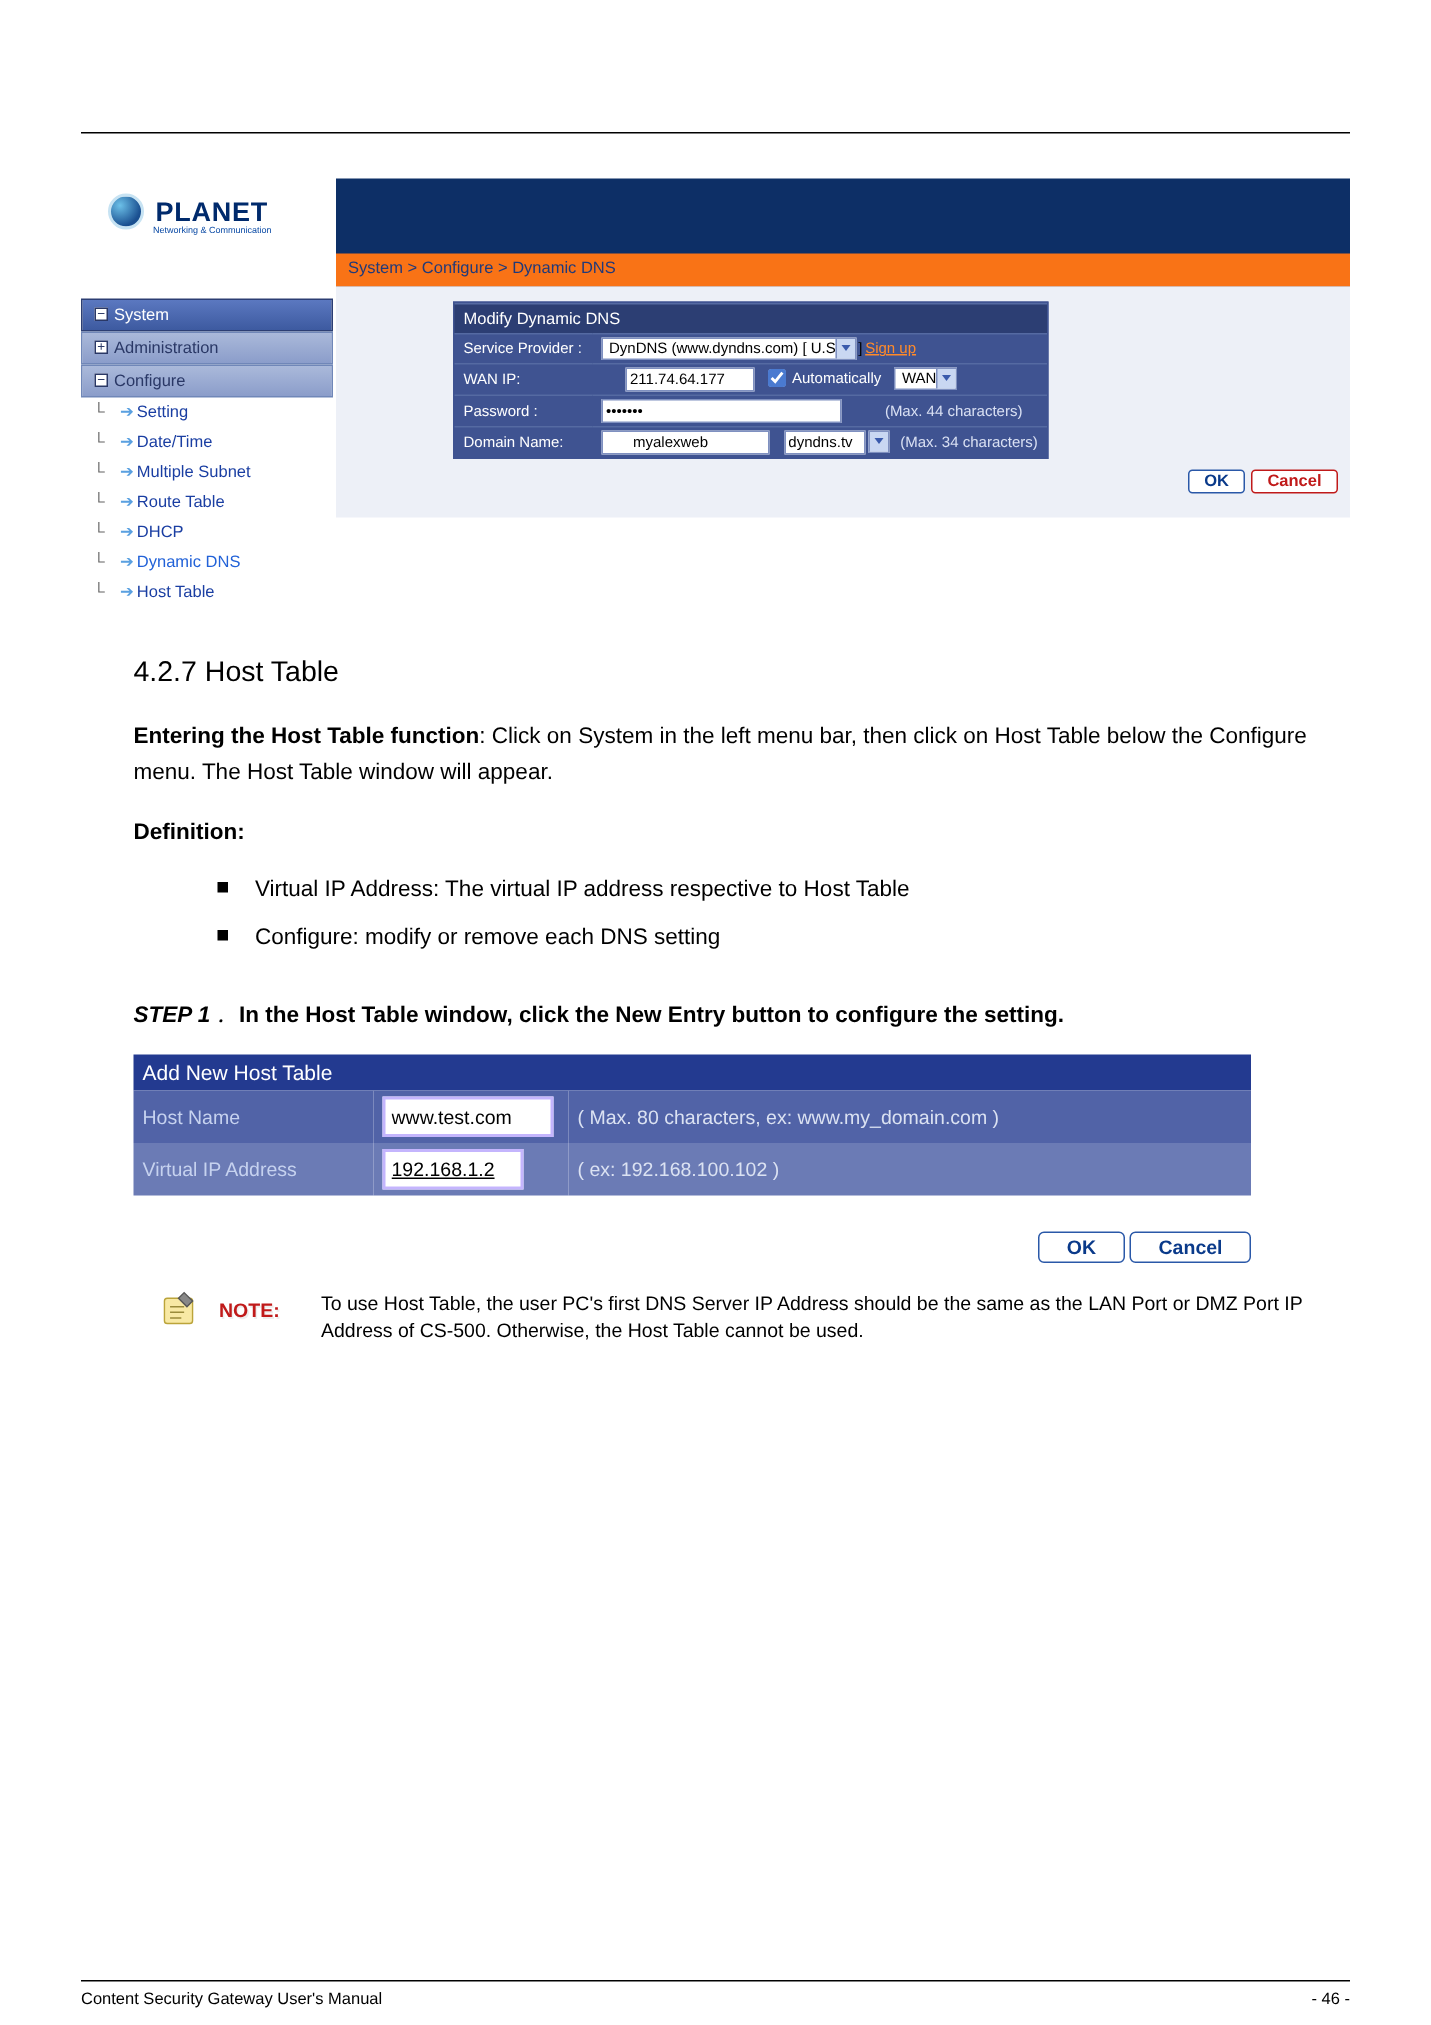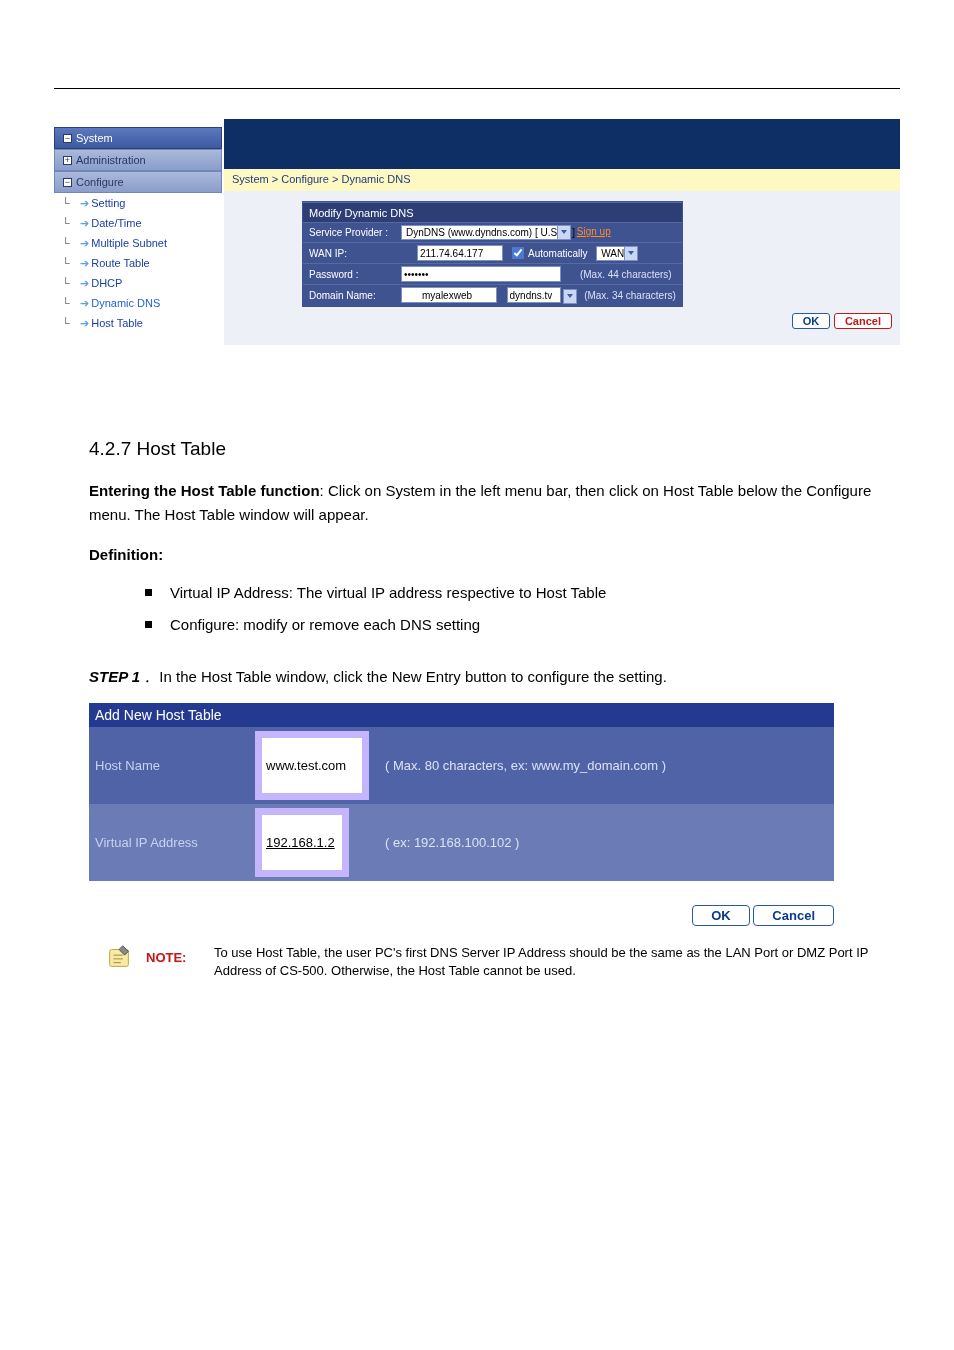--- a/index.html
+++ b/index.html
@@ -117,21 +117,21 @@
   .header-band {
     position: absolute;
     left: 170px; right: 0; top: 0;
     height: 72px;
     background: #0d2f66;
   }
   .breadcrumb-band {
     position: absolute;
     left: 170px; right: 0; top: 50px;
     height: 22px;
-    background: #fef9c3;
+    background: #f97316;
     font-size: 11px;
     color: #213a7a;
     padding: 4px 0 17px 8px;
   }
   .content-band {
     position: absolute;
     left: 170px; right: 0; top: 72px;
     background: #edf0f7;
     height: auto;
     padding: 10px 0 16px 0;
@@ -276,22 +276,22 @@
     padding: 4px 6px;
   }
   .host-table .row td {
     padding: 4px 6px;
   }
   .host-table .row.r1 td { background: #5163a7; }
   .host-table .row.r2 td { background: #6b7bb5; }
   .host-table .row td.lbl { color: #c6d2ef; width: 160px; }
   .host-table input[type=text] {
     font-size: 13px;
-    border: 7px solid #c4b5fd;
-    padding: 20px 4px;
+    border: 2px solid #c4b5fd;
+    padding: 4px 4px;
     background: #fff;
     color: #000;
   }
   .host-table .hint { color: #dbe2f2; font-size: 13px; }
   .btnrow2 {
     width: 745px;
     text-align: right;
     margin: 24px 0 0 0;
   }
   .mid-btn {
@@ -346,20 +346,27 @@
 </style>
 </head>
 <body>
 
 <div class="page">
   <div class="page-inner">
     <hr class="hr-top">
 
     <div class="shot1">
       <div class="sidebar">
+        <div class="logo">
+          <span class="logo-img">
+            <span class="logo-globe"></span>
+            <span class="logo-text">PLANET</span>
+          </span>
+          <span class="logo-sub">Networking &amp; Communication</span>
+        </div>
         <div class="nav">
           <div class="nav-item nav-system"><span class="pm">−</span><span>System</span></div>
           <div class="nav-item nav-section"><span class="pm">+</span><span>Administration</span></div>
           <div class="nav-item nav-section"><span class="pm">−</span><span>Configure</span></div>
           <div class="nav-item nav-leaf"><span class="tree">└</span><span class="arrow">➔</span><span>Setting</span></div>
           <div class="nav-item nav-leaf"><span class="tree">└</span><span class="arrow">➔</span><span>Date/Time</span></div>
           <div class="nav-item nav-leaf"><span class="tree">└</span><span class="arrow">➔</span><span>Multiple Subnet</span></div>
           <div class="nav-item nav-leaf"><span class="tree">└</span><span class="arrow">➔</span><span>Route Table</span></div>
           <div class="nav-item nav-leaf"><span class="tree">└</span><span class="arrow">➔</span><span>DHCP</span></div>
           <div class="nav-item nav-leaf active"><span class="tree">└</span><span class="arrow">➔</span><span>Dynamic DNS</span></div>
@@ -391,21 +398,21 @@
             </td>
           </tr>
           <tr>
             <td class="lbl">Password :</td>
             <td><input type="password" style="width: 160px;" value="•••••••"></td>
             <td colspan="2" class="hint">(Max. 44 characters)</td>
           </tr>
           <tr>
             <td class="lbl">Domain Name:</td>
             <td colspan="3">
-              <input type="text" style="width: 96px; padding-left: 20px;" value="myalexweb">
+              <input type="text" style="width: 112px; padding-left: 20px;" value="myalexweb">
               <span style="display:inline-block;width:4px"></span>
               <input type="text" style="width: 54px;" value="dyndns.tv">
               <span class="select-mini" style="width:0px;padding:0 12px 0 0;vertical-align:middle"><span class="caret"></span></span>
               <span class="hint" style="margin-left:4px">(Max. 34 characters)</span>
             </td>
           </tr>
         </tbody>
           </table>
         <div class="btnrow1">
           <span class="mini-btn">OK</span>
@@ -421,21 +428,21 @@
       </div>
       <div style="margin-top:16px">
         <b>Definition:</b>
       </div>
       <ul>
         <li>Virtual IP Address: The virtual IP address respective to Host Table</li>
         <li>Configure: modify or remove each DNS setting</li>
       </ul>
       <div class="step-label">
         <span>STEP 1</span><b>﹒</b>
-        <span style="font-style:normal;font-weight:normal">In the Host Table window, click the New Entry button to configure the setting.</span>
+        <span style="font-style:normal;font-weight:bold">In the Host Table window, click the New Entry button to configure the setting.</span>
       </div>
     </div>
 
     <div class="shot2">
       <table class="host-table" cellspacing="0">
         <tbody>
             <tr class="hdr">
               <td colspan="3">Add New Host Table</td>
             </tr>
         <tr class="row r1">

